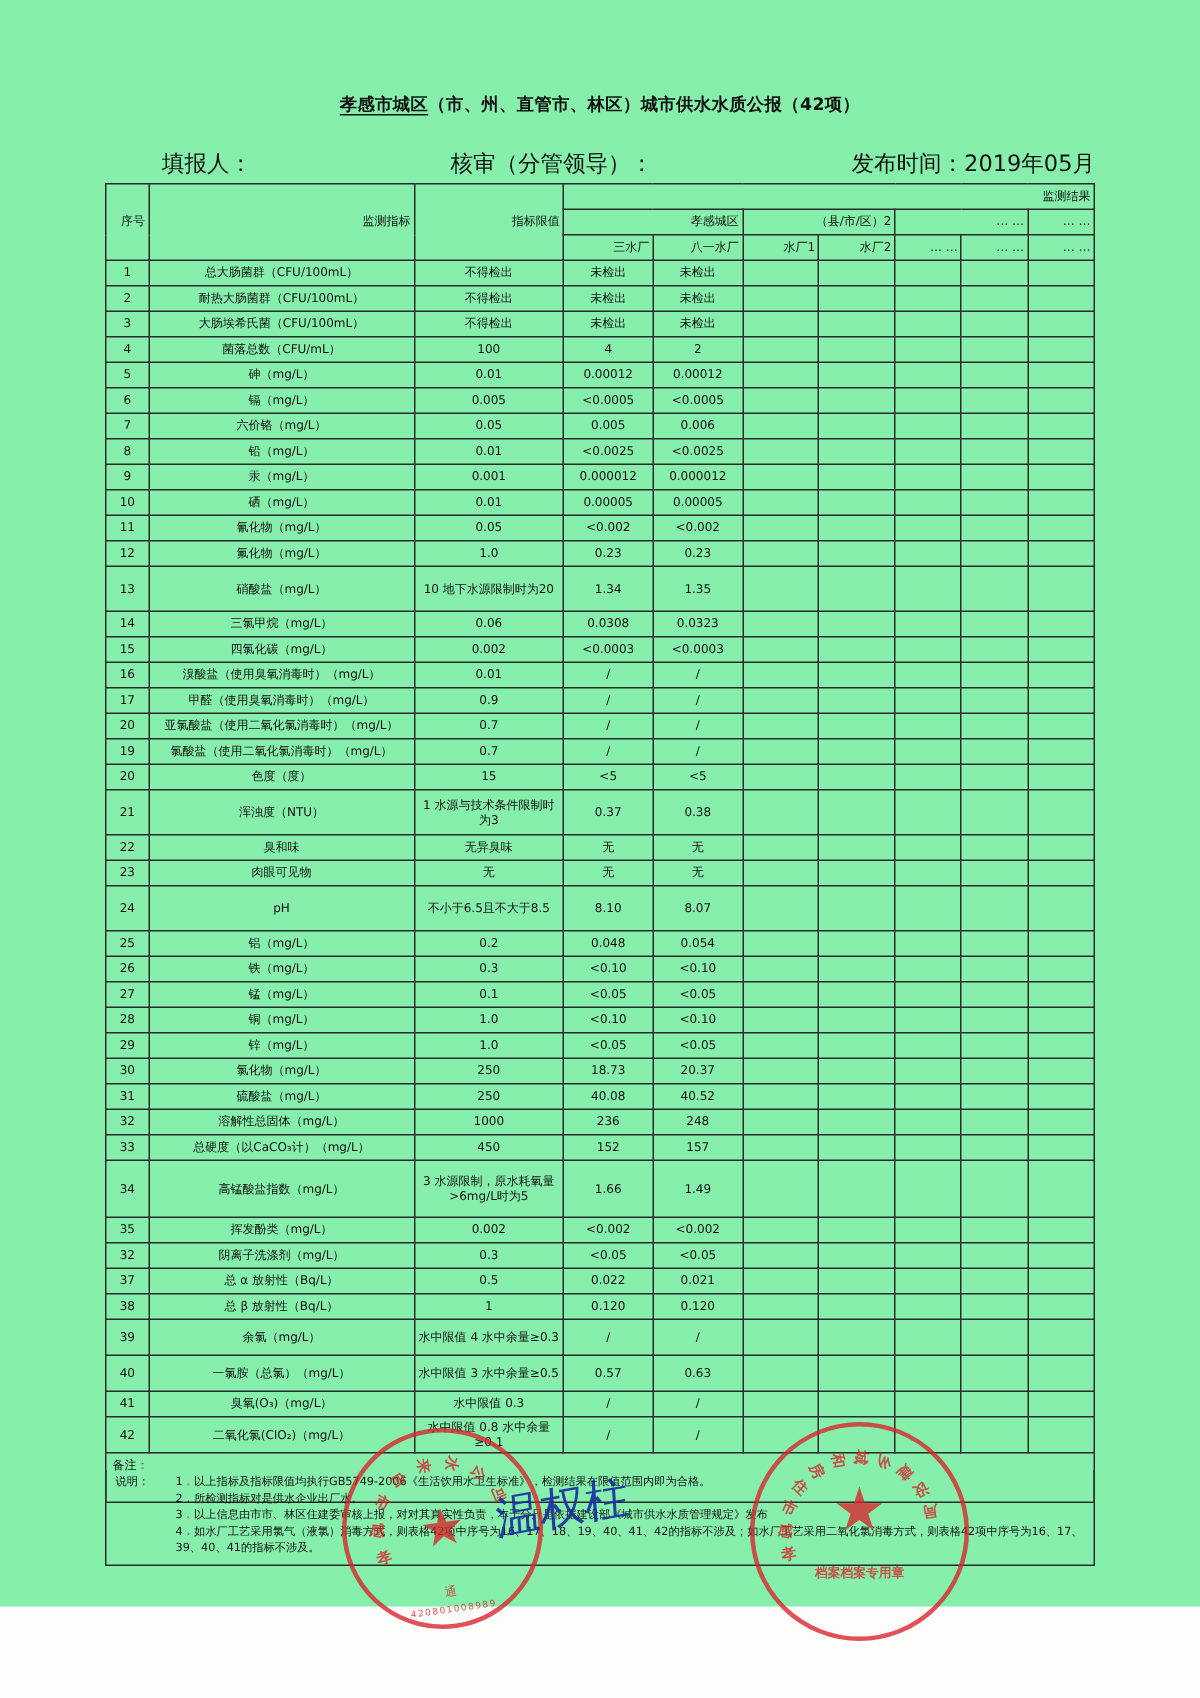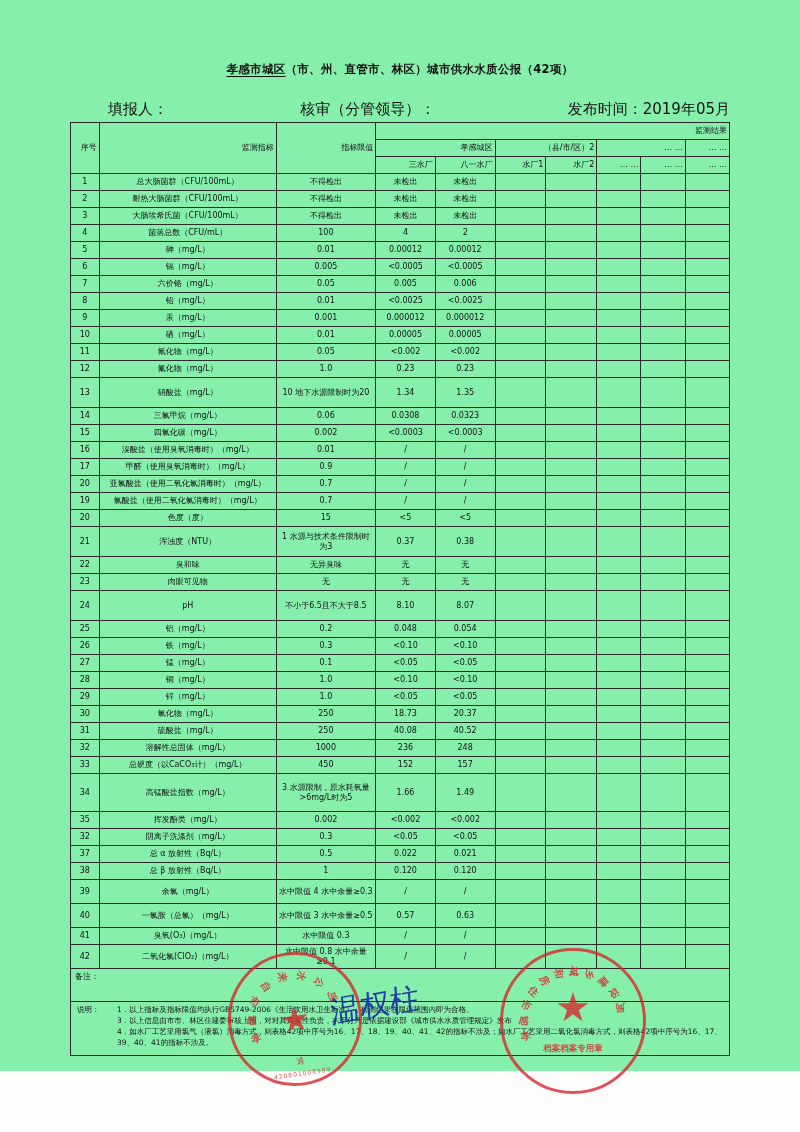--- a/index.html
+++ b/index.html
@@ -718,24 +718,25 @@
           <td class="c-r3">&nbsp;</td>
         </tr>
       </tbody>
   </table>
 
   <div class="remark" id="remark" style="top: 969px;">
     <div class="rline">备注：</div>
     <div class="rline">&nbsp;</div>
   </div>
 
-  <div class="note" id="note" style="top: 1002px;">
+  <div class="note" id="note" style="top: 980px;">
     <div class="nhead">说明：</div>
     <div class="nbody" id="notes">
         <div>1．以上指标及指标限值均执行GB5749-2006《生活饮用水卫生标准》，检测结果在限值范围内即为合格。</div>
+        <div>2．所检测指标对是供水企业出厂水。</div>
         <div>3．以上信息由市市、林区住建委审核上报，对对其真实性负责，本于分只是依据建设部《城市供水水质管理规定》发布</div>
         <div>4．如水厂工艺采用氯气（液氯）消毒方式，则表格42项中序号为16、17、18、19、40、41、42的指标不涉及；如水厂工艺采用二氧化氯消毒方式，则表格42项中序号为16、17、39、40、41的指标不涉及。</div>
       </div>
   </div>
 
   <div class="stamp stamp1">
     <div class="arc-text" id="arc1">
         <span style="font-size: 10px; transform: rotate(-100deg) translate(0px, -48px) rotate(90deg);">孝</span>
         <span style="font-size: 10px; transform: rotate(-75deg) translate(0px, -48px) rotate(90deg);">感</span>
         <span style="font-size: 10px; transform: rotate(-50deg) translate(0px, -48px) rotate(90deg);">市</span>

